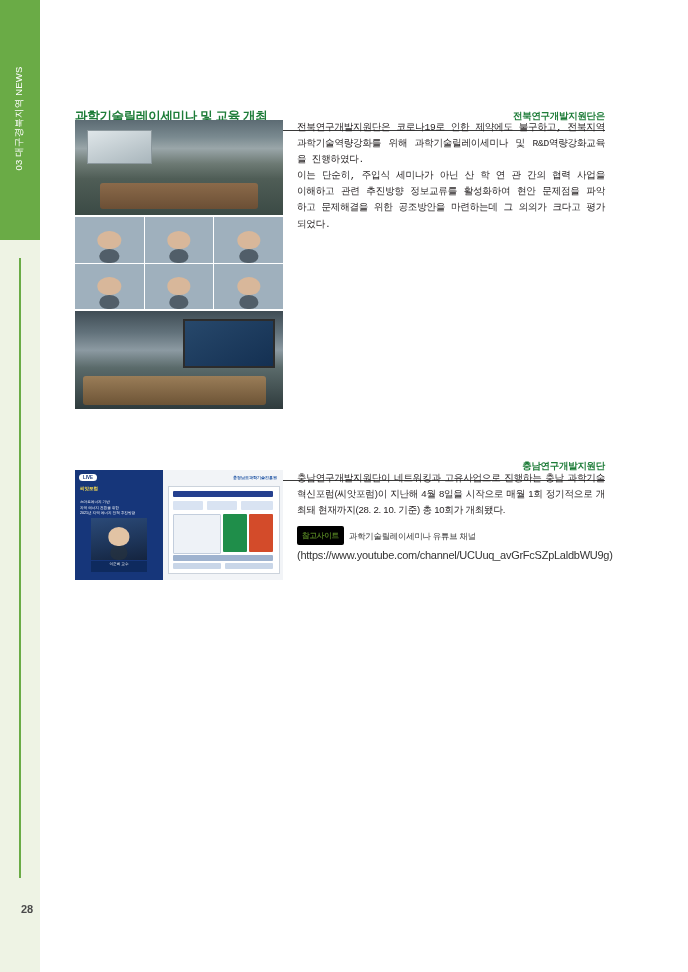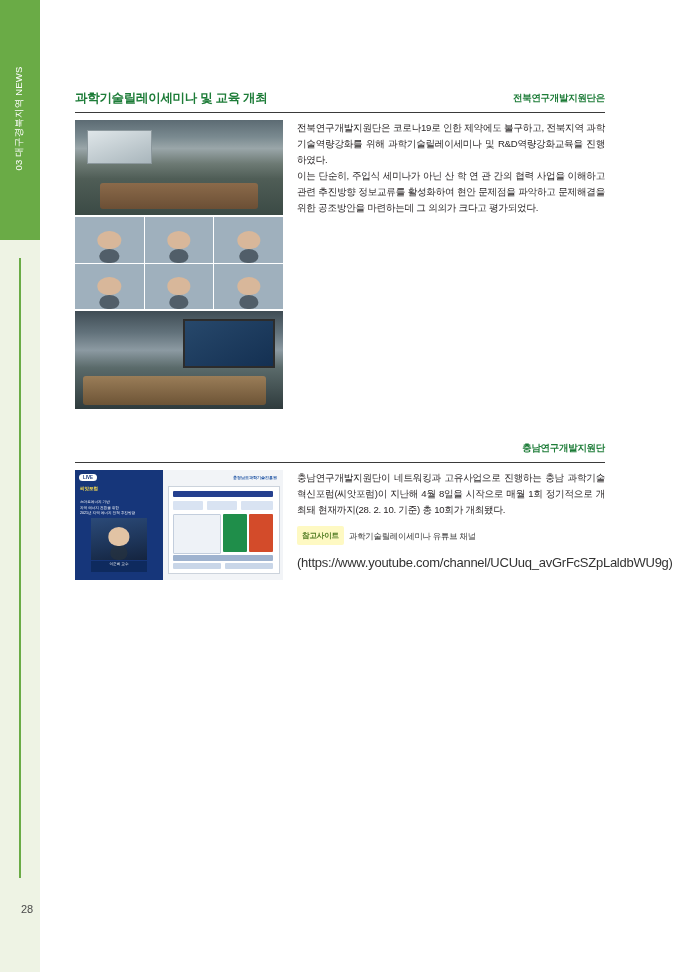--- a/index.html
+++ b/index.html
@@ -56,41 +56,42 @@
   }
 
   
   .page-number {
     position: absolute;
     left: 14px;
     top: 903px;
     width: 26px;
     text-align: center;
     font-size: 11px;
-    font-weight: normal;
+    font-weight: bold;
     color: #4a4a4a;
   }
 
   
   .content {
     position: absolute;
     left: 75px;
     top: 0;
     width: 530px;
   }
 
   
   .section {
     position: absolute;
     width: 530px;
   }
   .section-head {
     position: relative;
     height: 22px;
     border-bottom: 1.6px solid #3a3a3a;
+    margin-top: 18px;
   }
   .section-title {
     position: absolute;
     left: 0;
     top: 0;
     font-size: 12.5px;
     font-weight: bold;
     color: #1d7c38;
     letter-spacing: -0.3px;
   }
@@ -251,33 +252,33 @@
   .chip { position: absolute; border-radius: 1px; }
 
   
   .ref-wrap {
     font-size: 8.4px;
     color: #333;
     letter-spacing: -0.2px;
   }
   .ref-badge {
     display: inline-block;
-    background: #fef9c3;
+    background: #000000;
     color: #4f7a20;
     font-size: 7.6px;
     font-weight: bold;
     padding: 1.5px 5px;
     border-radius: 2px;
     margin-right: 5px;
     vertical-align: 1px;
   }
   .ref-url {
-    font-size: 13px;
+    font-size: 11px;
     color: #333;
-    margin-top: 10px;
+    margin-top: 2px;
   }
 </style>
 </head>
 <body>
 
 <div class="sidebar">
   <div class="sidebar-tab">
     <div class="sidebar-tab-text">03 대구경북지역 NEWS</div>
   </div>
   <div class="sidebar-rule"></div>
@@ -316,21 +317,21 @@
         <div class="cell face-f">
             <div class="head"></div>
           </div>
       </div>
 
       <div class="photo ph3">
         <div class="meetingroom2"></div>
       </div>
     </div>
 
-    <div class="body-text" style="position:absolute; left:222px; top:30px; width:308px;">
+    <div class="body-text" style="position:absolute; left:222px; top:30px; width:308px;font-family:Liberation Mono, monospace;">
       <p>전북연구개발지원단은 코로나19로 인한 제약에도 불구하고, 전북지역 과학기술역량강화를 위해 과학기술릴레이세미나 및 R&amp;D역량강화교육을 진행하였다.</p>
       <p>이는 단순히, 주입식 세미나가 아닌 산 학 연 관 간의 협력 사업을 이해하고 관련 추진방향 정보교류를 활성화하여 현안 문제점을 파악하고 문제해결을 위한 공조방안을 마련하는데 그 의의가 크다고 평가되었다.</p>
     </div>
   </div>
 
   <div class="section" style="top:440px;">
     <div class="section-head">
       <div class="section-org">충남연구개발지원단</div>
     </div>
 

